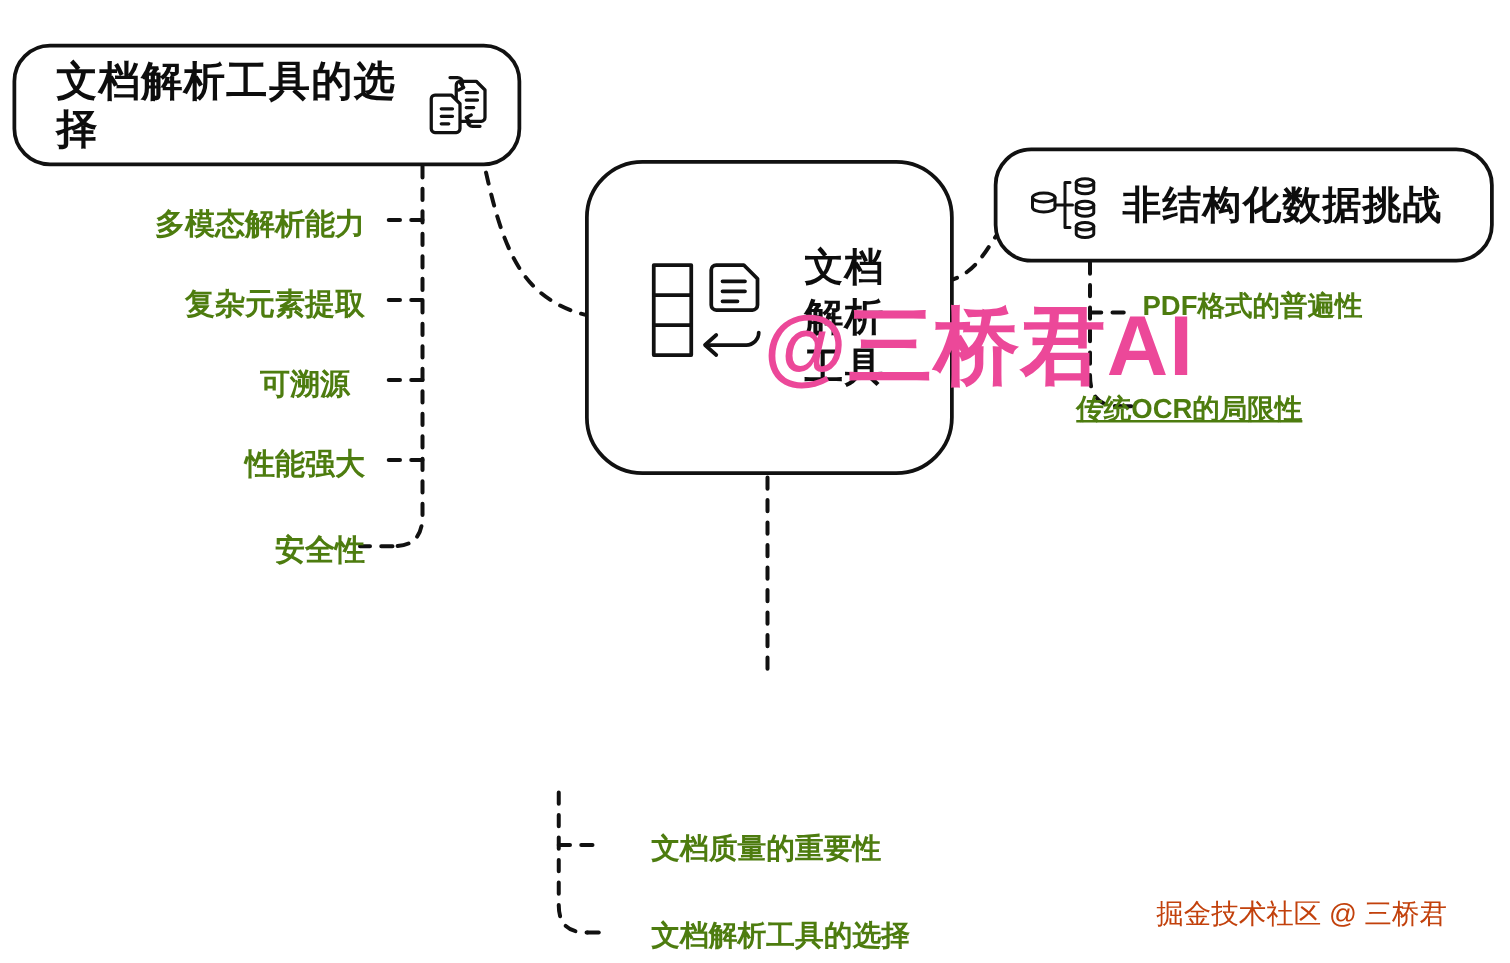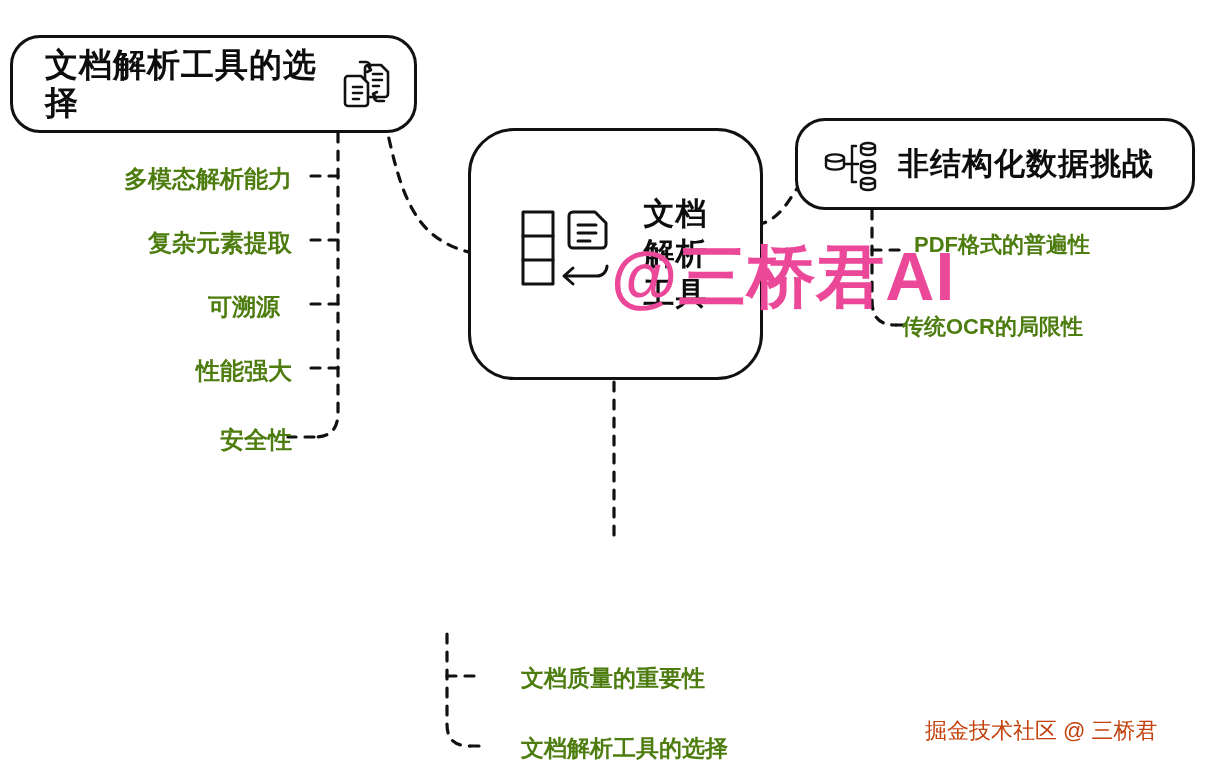--- a/index.html
+++ b/index.html
@@ -210,21 +210,21 @@
   </div>
 
 
   <div class="leaf leaf-left" style="left:292px; top:163px;">多模态解析能力</div>
   <div class="leaf leaf-left" style="left:292px; top:227px;">复杂元素提取</div>
   <div class="leaf leaf-left" style="left:280px; top:291px;">可溯源</div>
   <div class="leaf leaf-left" style="left:292px; top:355px;">性能强大</div>
   <div class="leaf leaf-left" style="left:292px; top:424px;">安全性</div>
 
   <div class="leaf leaf-right" style="left:914px; top:230px;text-align:right;">PDF格式的普遍性</div>
-  <div class="leaf leaf-right" style="left:902px; top:312px;">传统OCR的局限性</div>
+  <div class="leaf leaf-right" style="left:861px; top:312px;text-decoration:underline;">传统OCR的局限性</div>
 
   <div class="leaf leaf-bottom" style="left:489px; top:663px;">文档质量的重要性</div>
   <div class="leaf leaf-bottom" style="left:489px; top:733px;">文档解析工具的选择</div>
 
   <div id="watermark-main">@三桥君AI</div>
   <div id="watermark-corner">掘金技术社区 @ 三桥君</div>
 
 </div>
 
 </body></html>

